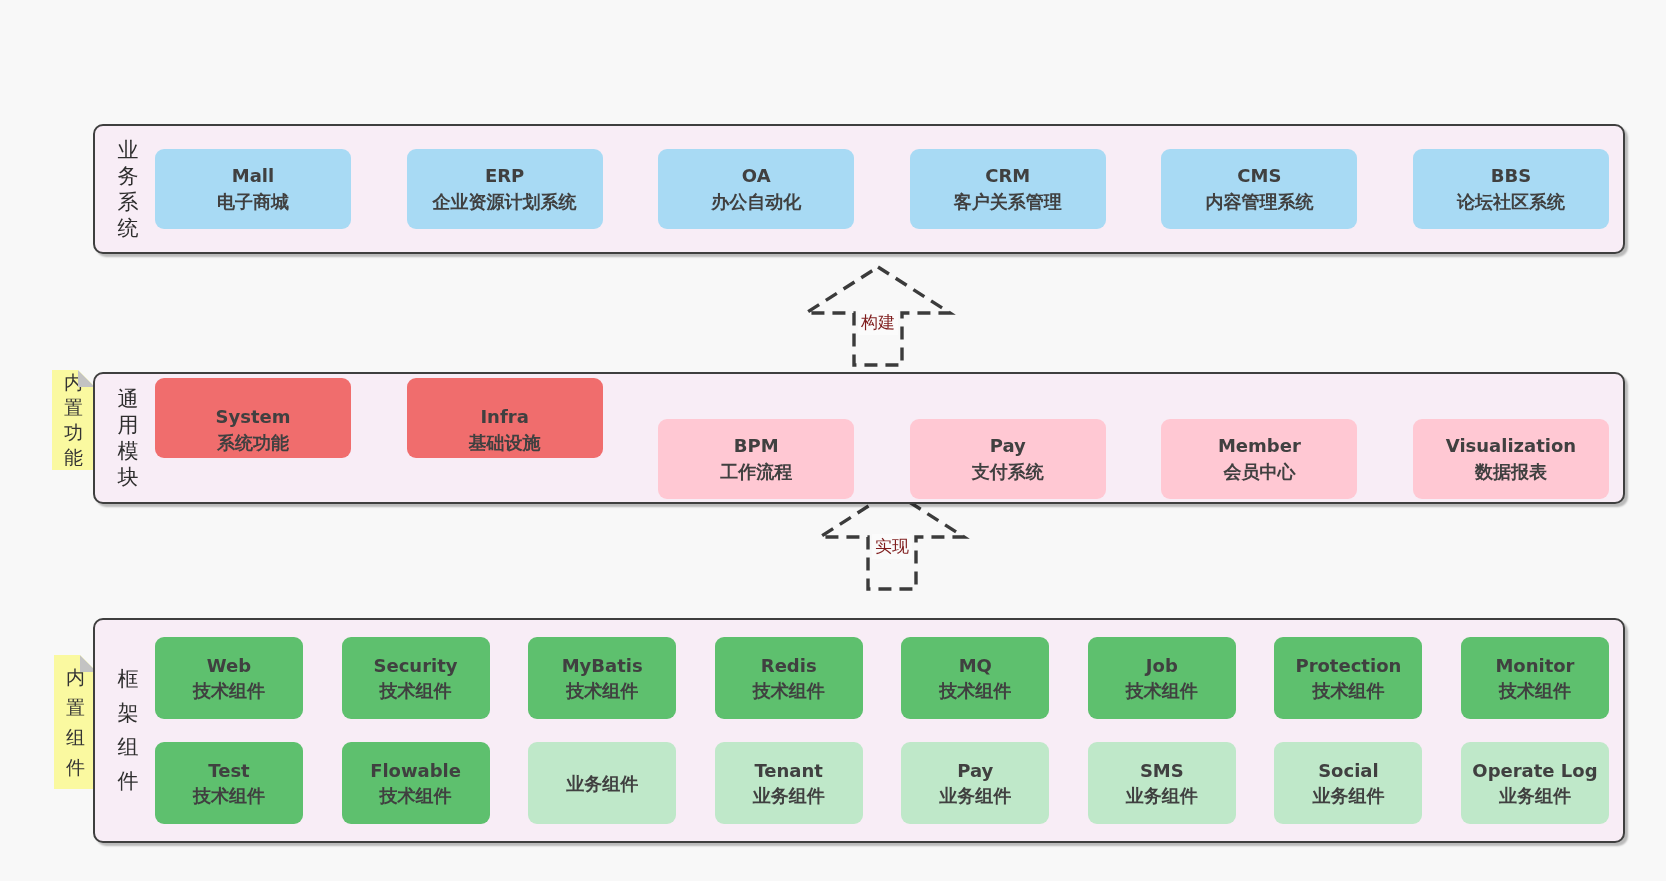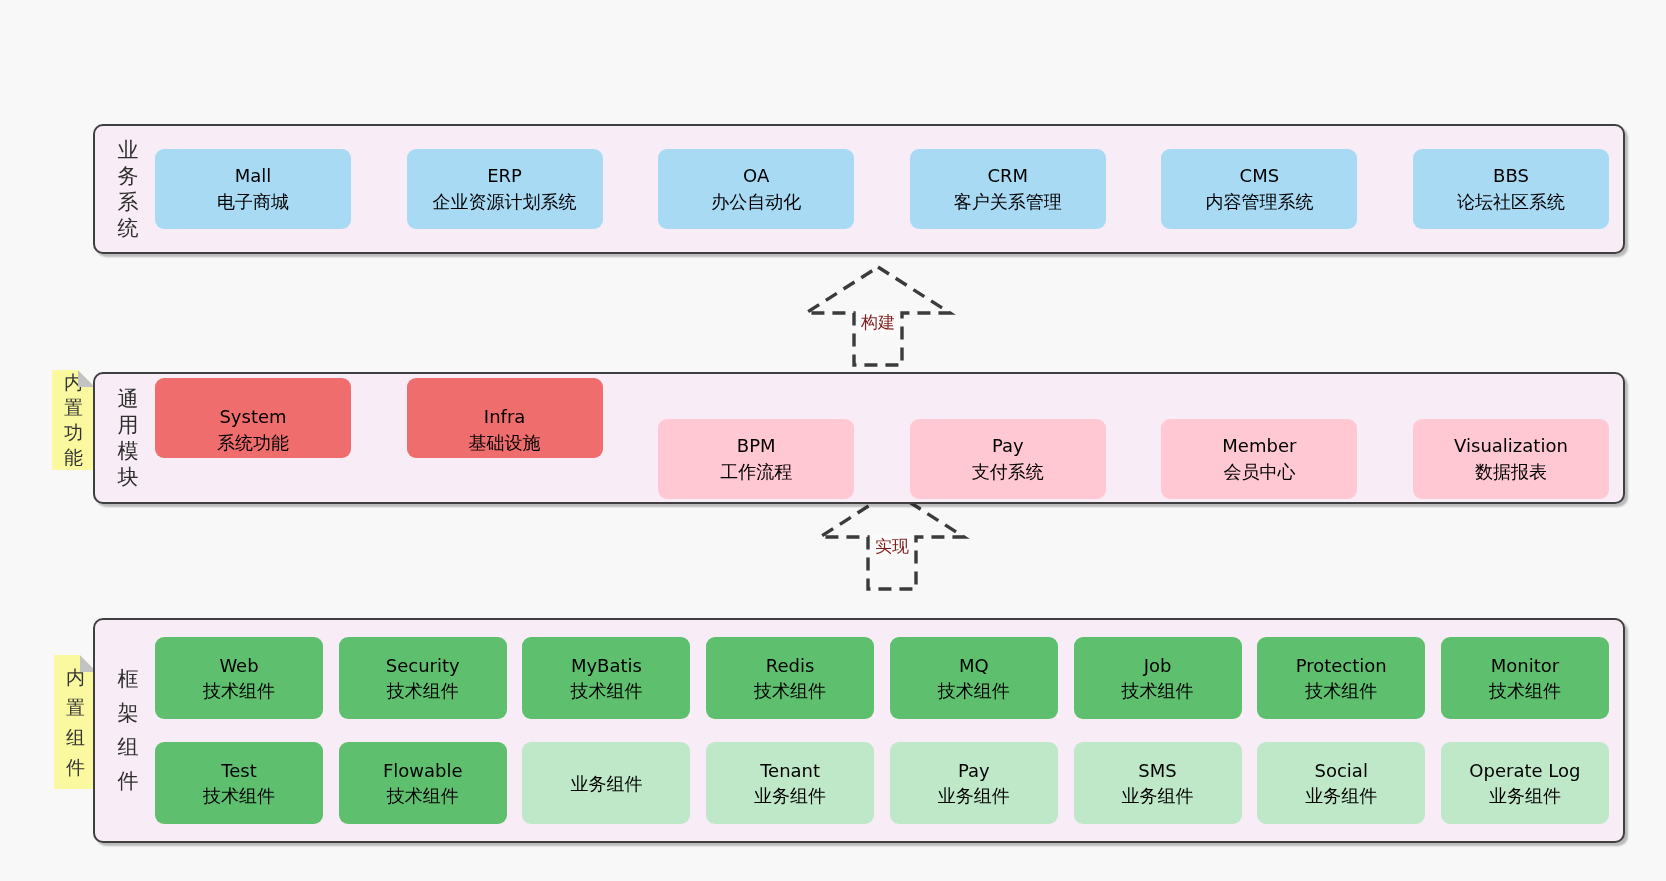--- a/index.html
+++ b/index.html
@@ -45,25 +45,26 @@
 
   .rows{
     position:absolute;left:60px;right:14px;top:0;bottom:0;
     display:flex;flex-direction:column;justify-content:center;gap:23px;
   }
   .row{display:flex;justify-content:space-between;}
 
   .box{
     height:80px;border-radius:9px;box-sizing:border-box;
     display:flex;flex-direction:column;align-items:center;justify-content:center;
-    text-align:center;font-size:18px;line-height:26px;color:#000000;
+    text-align:center;font-size:18px;line-height:26px;color:#404040;
     padding:2px 8px;
+    font-weight:bold;
   }
   .row-6 .box{width:196px;}
-  .row-8 .box{width:168px;height:82px;line-height:25px;}
+  .row-8 .box{width:148px;height:82px;line-height:25px;}
   .box.blue{background:var(--blue);}
   .box.red{background:var(--red);justify-content:flex-end;}
   .box.pink{background:var(--pink);margin-top:41px;}
   .box.green{background:var(--green);}
   .box.light-green{background:var(--light-green);}
 
   
   .note{
     position:absolute;width:43px;z-index:1;display:none;
     background:var(--note-bg);

